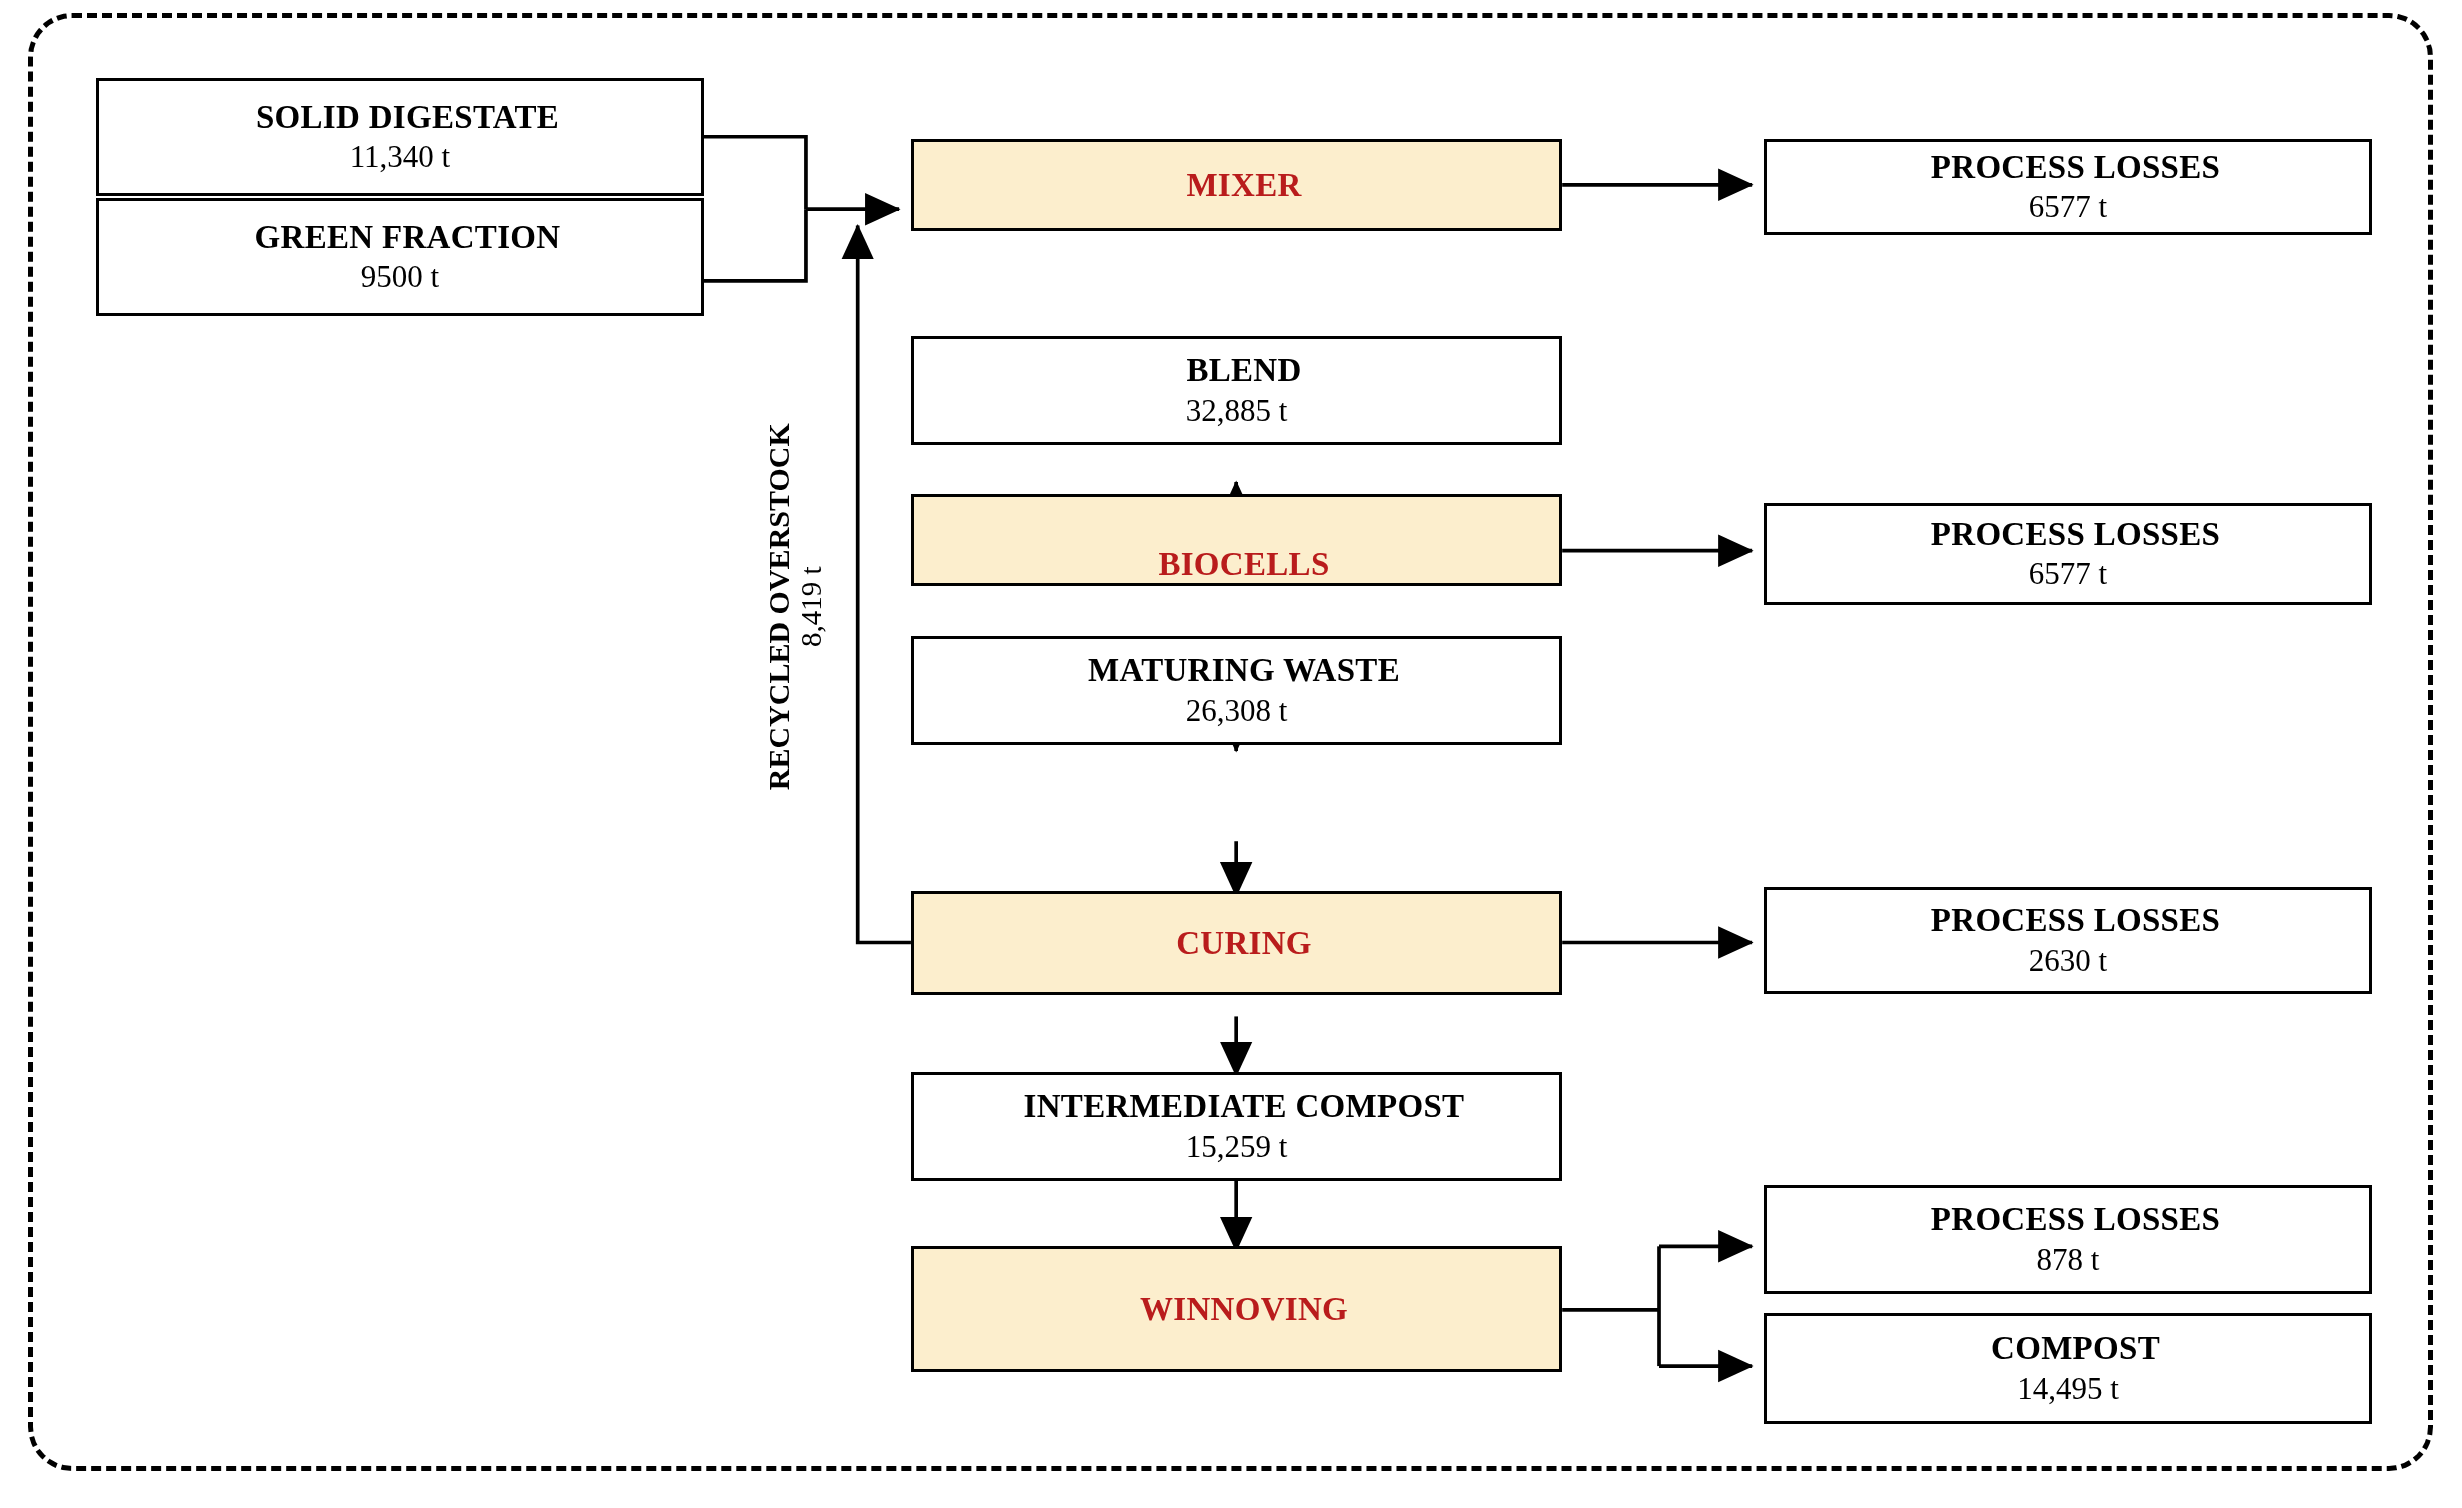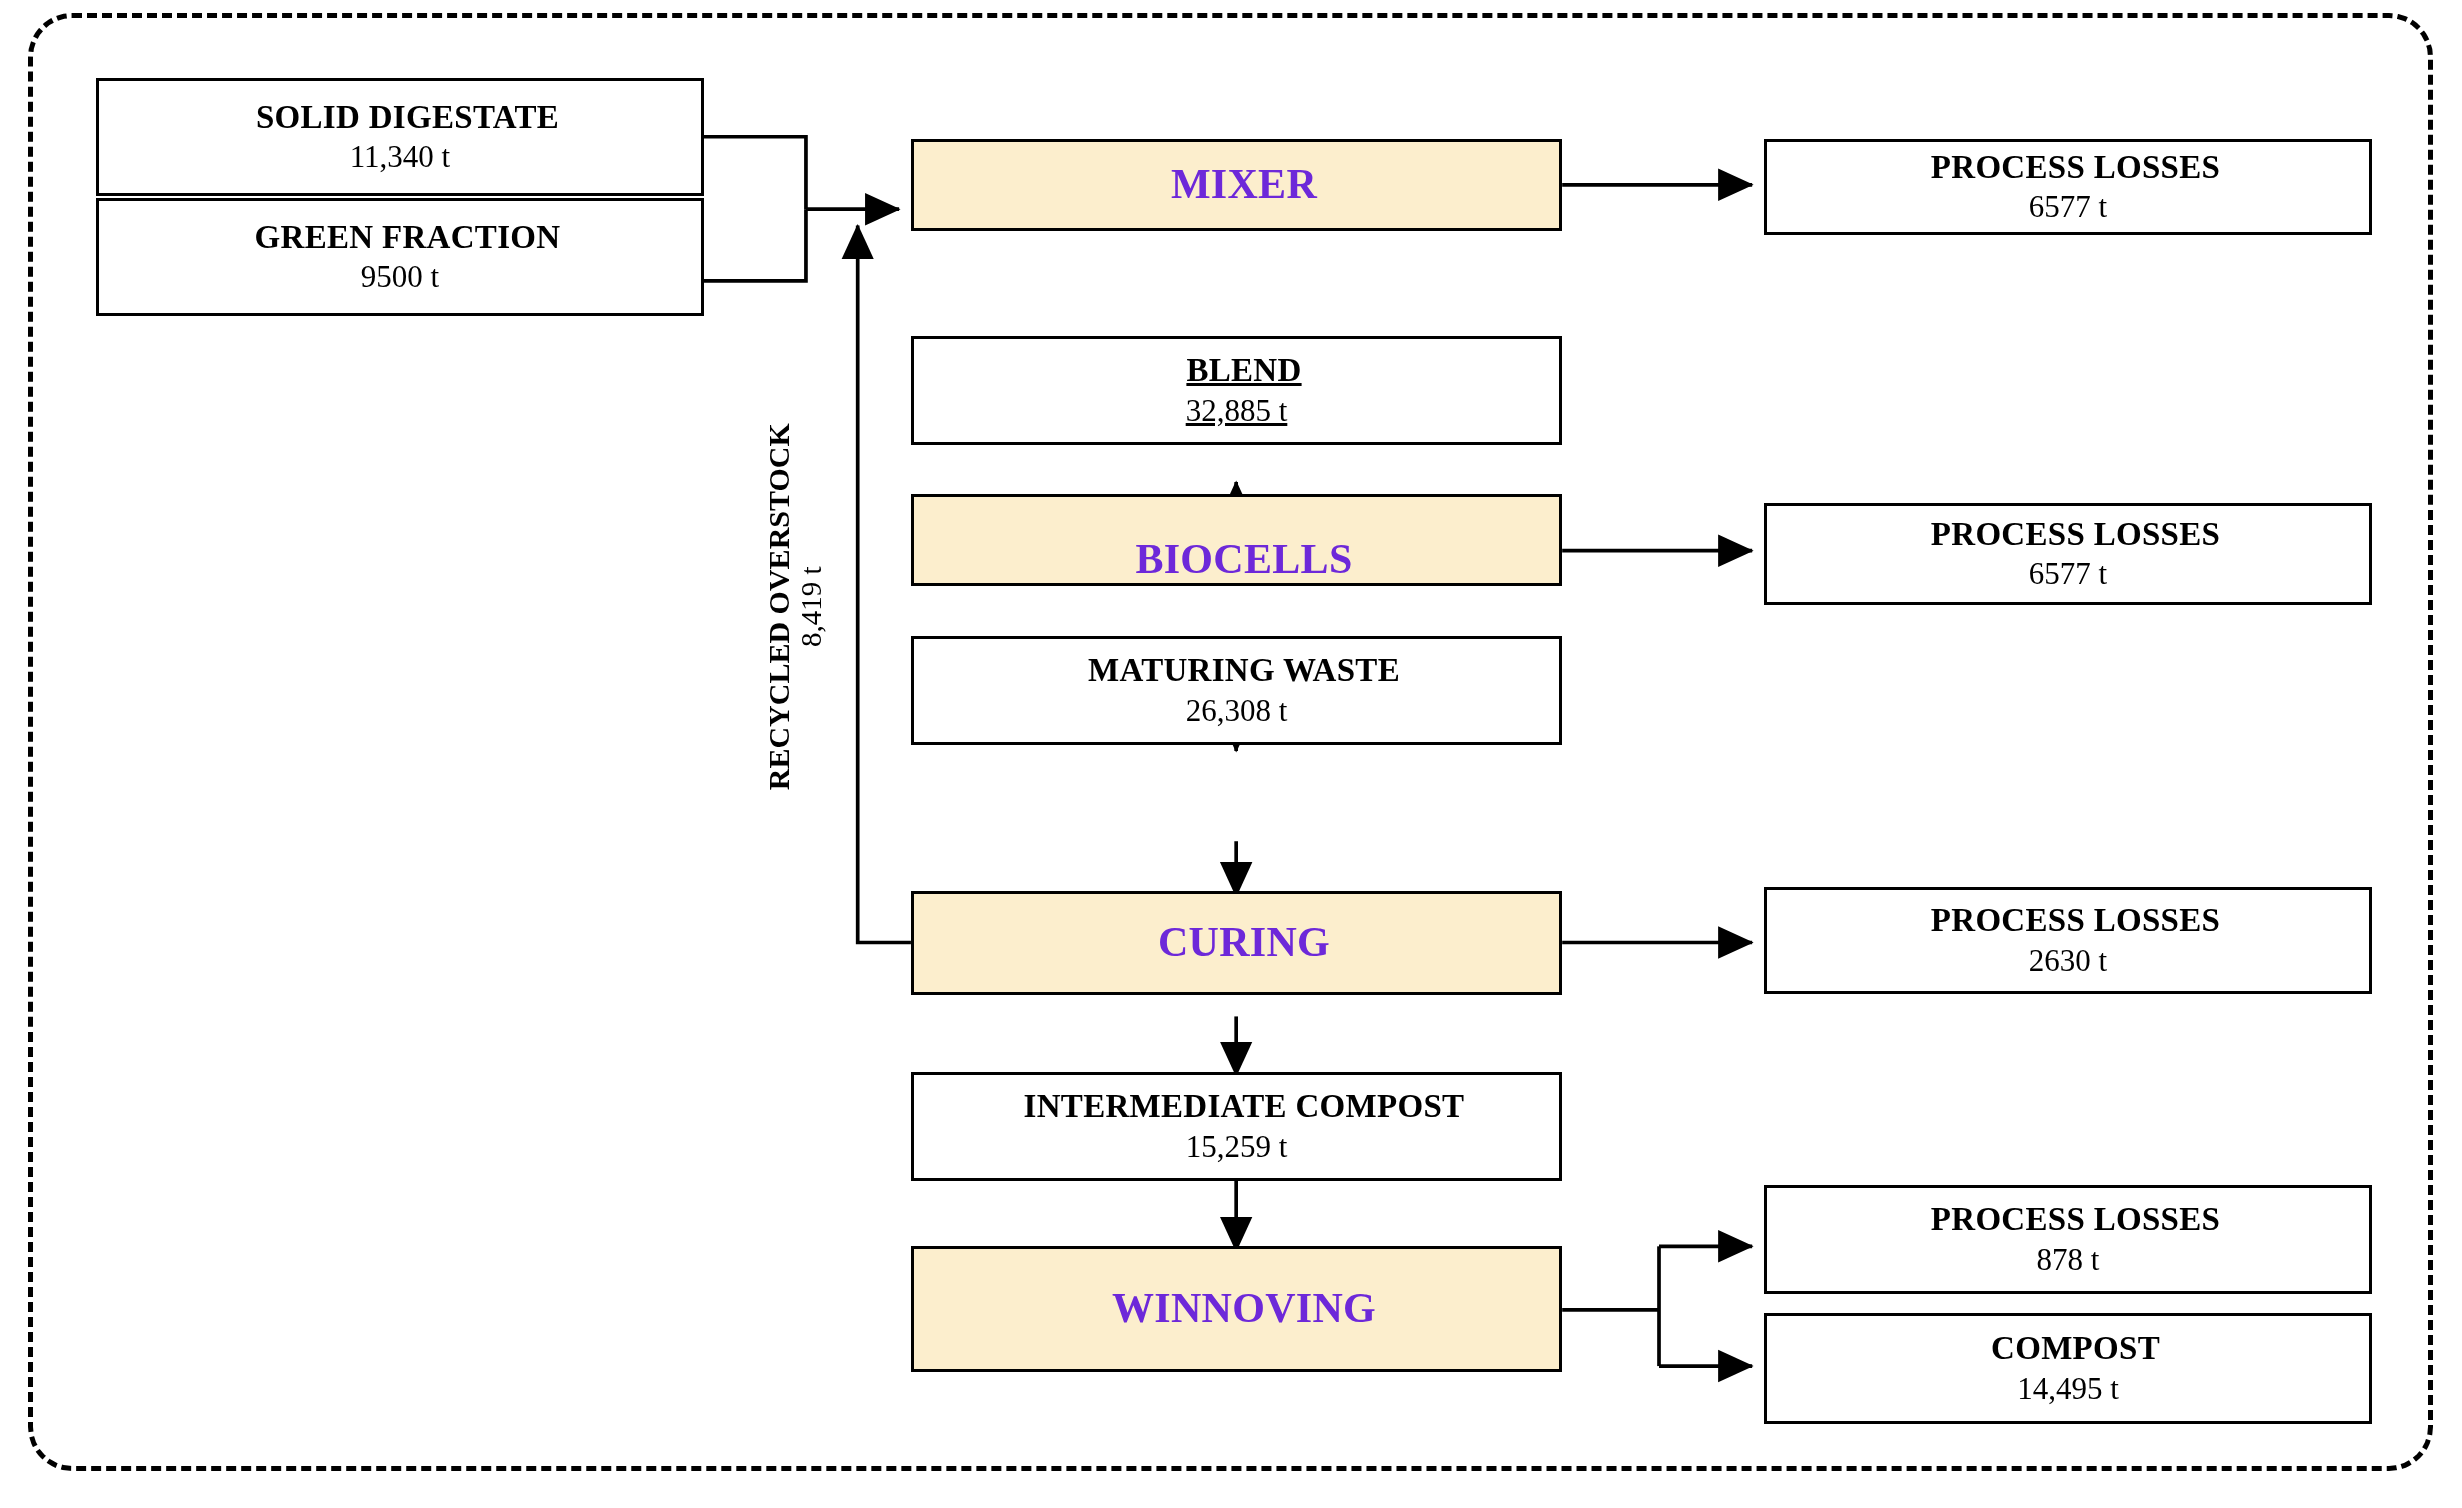--- a/index.html
+++ b/index.html
@@ -54,23 +54,23 @@
   }
   .node .title {
     font-weight: bold;
     font-size: 33px;
     letter-spacing: 0.3px;
     color: #000000;
     white-space: nowrap;
     margin-left: 15px;
   }
   .node.process .title {
-    color: #6d28d9;
+    color: #b91c1c;
     font-weight: bold;
-    font-size: 42px;
+    font-size: 33px;
   }
   .node .amount {
     font-weight: normal;
     font-size: 31px;
     color: #000000;
     margin-top: 4.4px;
     white-space: nowrap;
   }
   
   #recycle-label {
@@ -174,21 +174,21 @@
     <div class="inner">
       <span class="rtitle">RECYCLED OVERSTOCK</span>
       <span class="ramount">8,419 t</span>
     </div>
   </div>
 
   <div class="node process" style="left:911px; top:139px; width:651px; height:92px;">
     <div class="title">MIXER</div>
   </div>
 
-  <div class="node" style="left:911px; top:336px; width:651px; height:109px;text-decoration:underline;">
+  <div class="node" style="left:911px; top:336px; width:651px; height:109px;">
     <div class="title">BLEND</div>
     <div class="amount">32,885 t</div>
   </div>
 
   <div class="node process" style="left:911px; top:494px; width:651px; height:92px;justify-content:flex-end;">
     <div class="title">BIOCELLS</div>
   </div>
 
   <div class="node" style="left:911px; top:636px; width:651px; height:109px;">
     <div class="title">MATURING WASTE</div>

